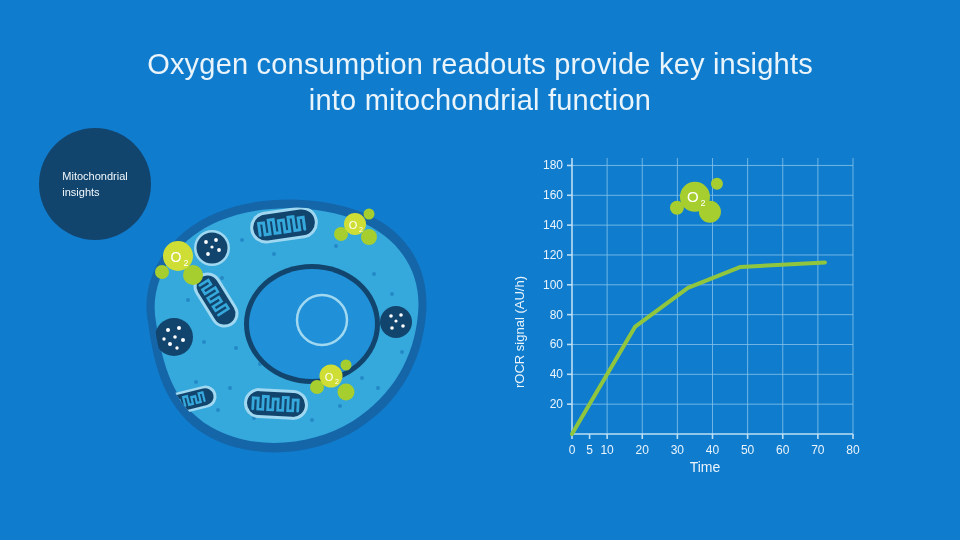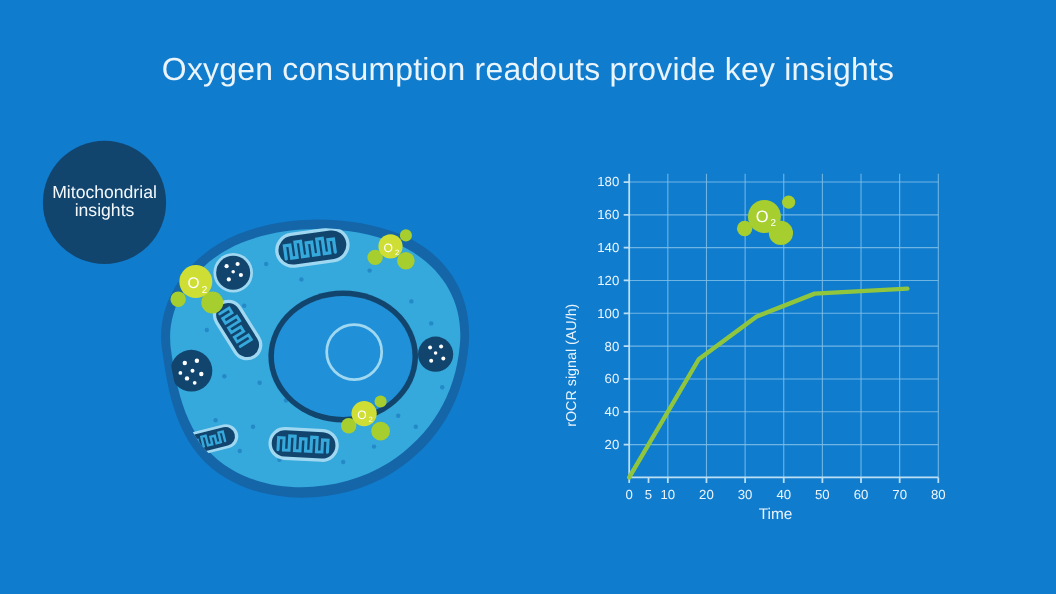--- a/index.html
+++ b/index.html
@@ -45,23 +45,22 @@
     width: 112px;
     height: 112px;
     border-radius: 50%;
     background: #12456E;
     display: flex;
     align-items: center;
     justify-content: center;
   }
   #badge .badge-text {
     color: #F2F8FC;
-    font-size: 16px;
+    font-size: 11px;
     line-height: 16px;
-    text-align: center;
     padding: 0 10px;
   }
 
   
   #cell-figure {
     position: absolute;
     left: 126px;
     top: 182px;
     width: 310px;
     height: 280px;
@@ -77,20 +76,21 @@
   }
   #chart-svg { display: block; }
 </style>
 </head>
 <body>
 
 <div id="slide">
 
   <div id="title-block">
     <span class="title-line">Oxygen consumption readouts provide key insights</span>
+    <span class="title-line">into mitochondrial function</span>
   </div>
 
   <div id="badge">
     <div class="badge-text">
       <span>Mitochondrial</span><br>
       <span>insights</span>
     </div>
   </div>
 
   <div id="cell-figure">

